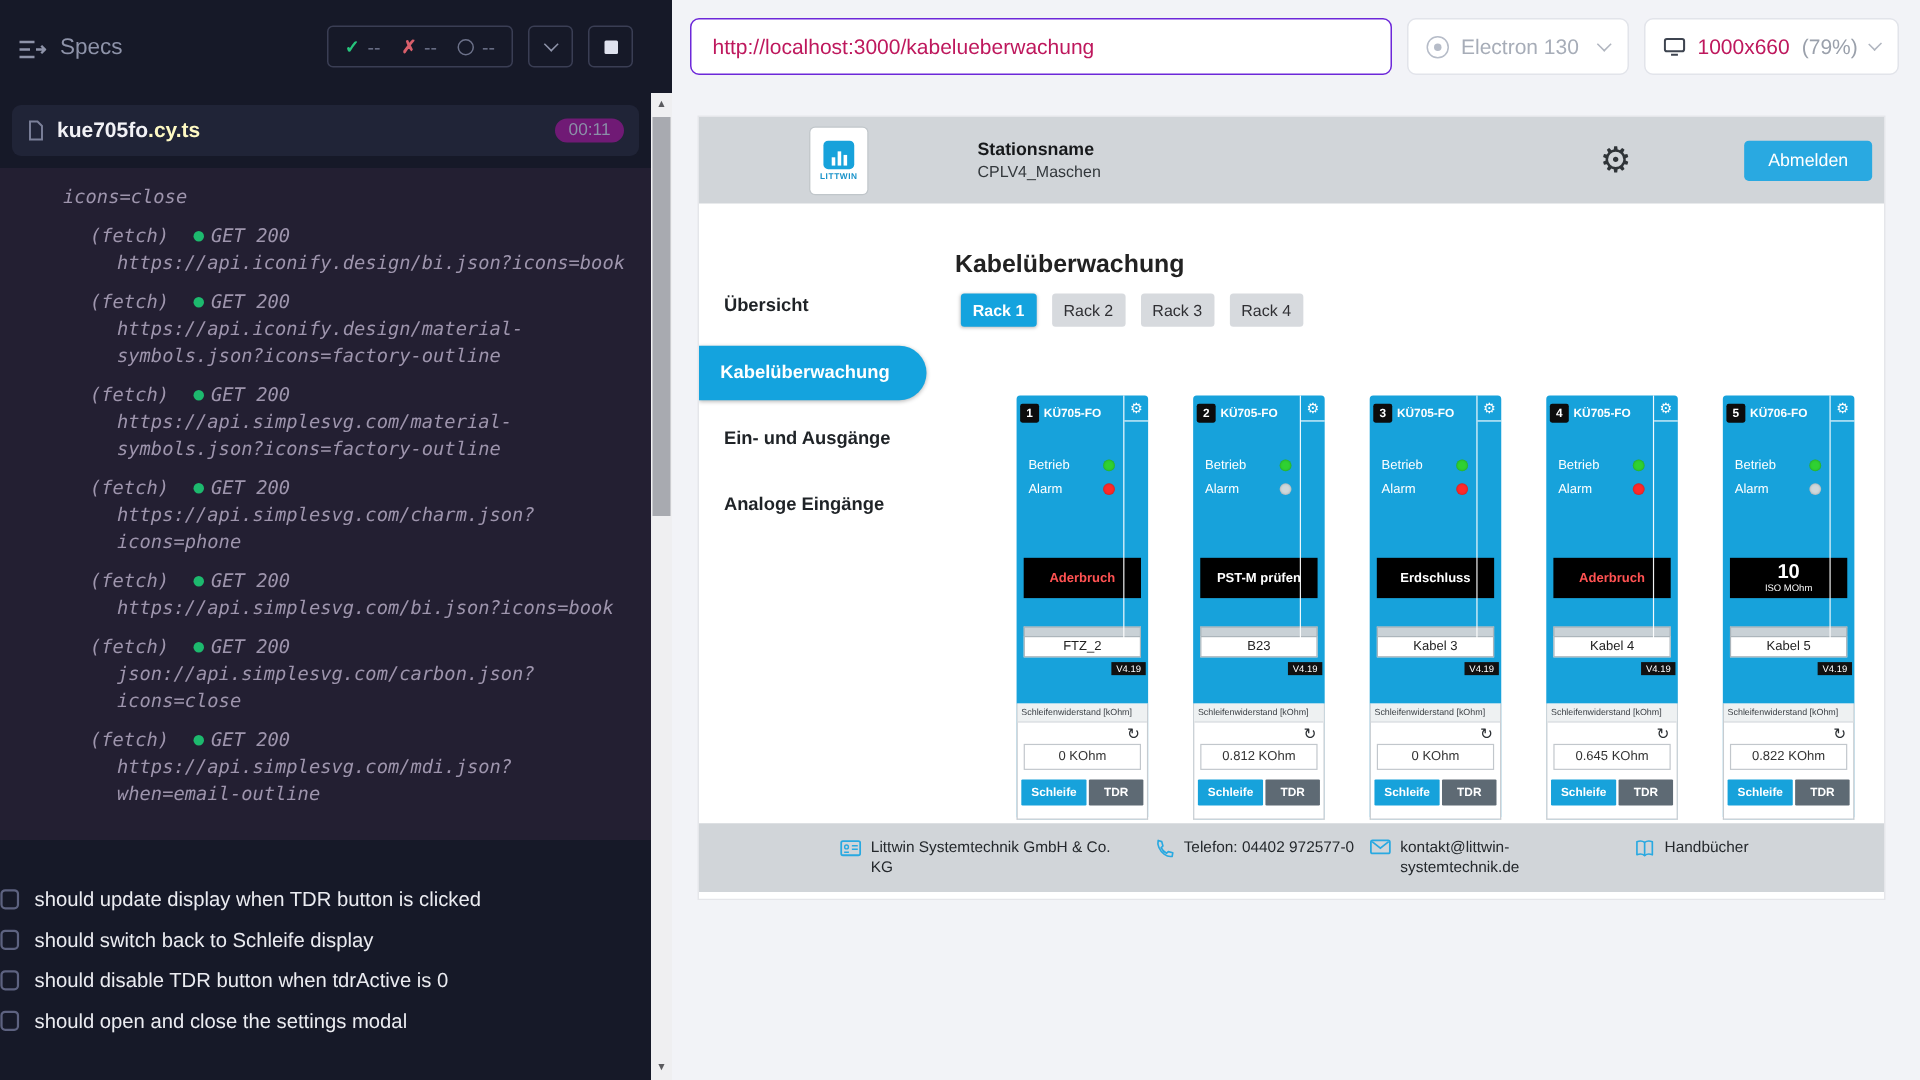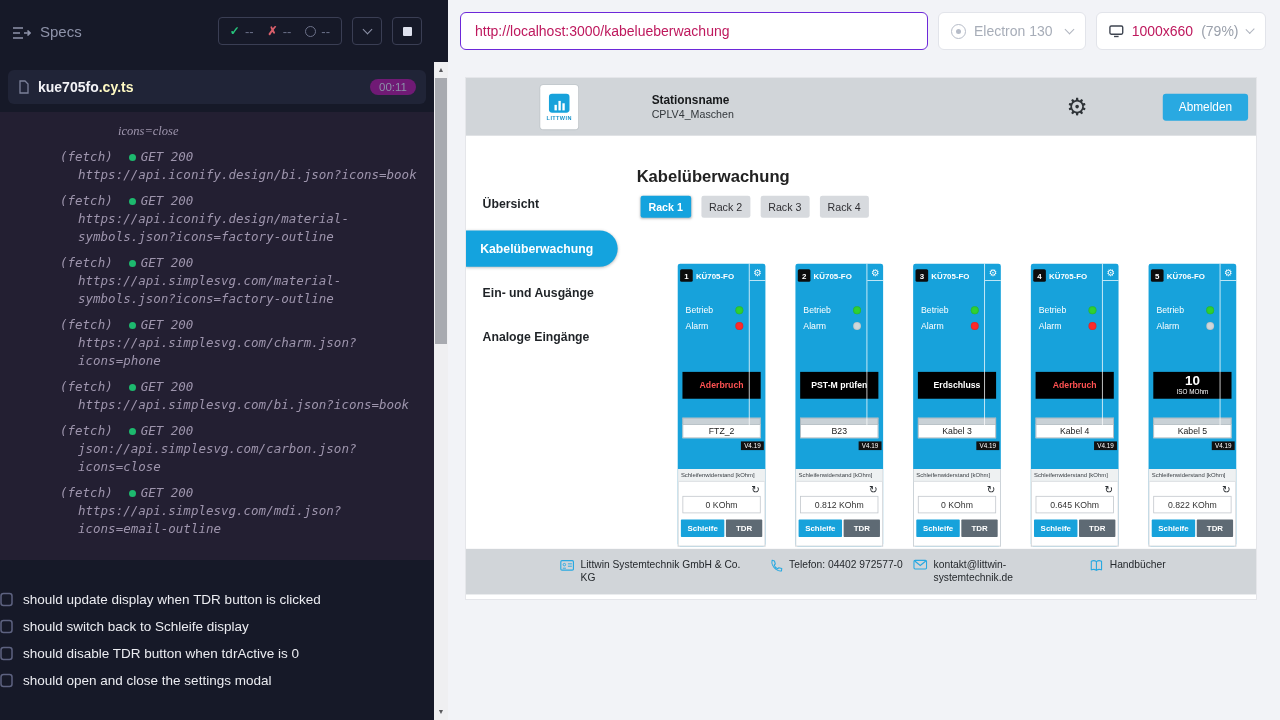--- a/index.html
+++ b/index.html
@@ -19,21 +19,21 @@
   .sq-btn { width:30px; height:28px; border:1px solid #3a3e54; border-radius:4px; display:flex; align-items:center; justify-content:center; color:#8e93a9; background:transparent; }
   .chev { width:7px; height:7px; border-right:1.6px solid currentColor; border-bottom:1.6px solid currentColor; transform:rotate(45deg); margin-top:-3px; }
   .stopsq { width:9px; height:9px; background:#dfe2ee; border-radius:1px; }
 
   .spec-row { margin:8px 8px 0; background:#202437; border-radius:6px; height:34px; display:flex; align-items:center; padding:0 10px; gap:8px; }
   .spec-name { font-size:14px; font-weight:bold; color:#f2f2f6; }
   .spec-ext { font-size:14px; font-weight:bold; color:#fef9c3; }
   .spec-timer { margin-left:auto; background:#701a75; border-radius:10px; padding:2px 9px; font-size:11.5px; color:#8b90a8; }
 
   .log-block { margin-top:8px; background:#231f32; padding:10px 12px 14px 0; font-family:"DejaVu Sans Mono", monospace; font-style:italic; font-size:12.5px; line-height:18px; color:#9e95ad; }
-  .log-line.stray { padding-left:118px; margin-bottom:8px;font-family:Liberation Serif, serif; }
+  .log-line.stray { padding-left:42px; margin-bottom:8px; }
   .log-entry { padding-left:78px; text-indent:-18px; margin-bottom:8px; }
   .lurl { display:block; text-indent:0; overflow-wrap:break-word; }
   .ldot { display:inline-block; width:7px; height:7px; border-radius:50%; background:#1db96e; margin:0 5px 0 16px; }
 
   .tests { margin-top:26px; list-style:none; }
   .test-item { display:flex; align-items:center; gap:10px; padding:6px 0; font-size:13.5px; color:#ebecf1; }
 
   
   .vs-cap { position:absolute; left:434px; top:0; width:14px; height:62px; background:#161928; }
   .vscroll { position:absolute; left:434px; top:62px; width:14px; height:658px; background:#efeff1; }
@@ -194,21 +194,21 @@
           <span class="lurl">https://api.simplesvg.com/bi.json?icons=book</span>
         </div>
 
         <div class="log-entry">
           <span class="lhead"><span>(fetch)</span><i class="ldot"></i><span>GET 200</span></span>
           <span class="lurl">json://api.simplesvg.com/carbon.json?icons=close</span>
         </div>
 
         <div class="log-entry">
           <span class="lhead"><span>(fetch)</span><i class="ldot"></i><span>GET 200</span></span>
-          <span class="lurl">https://api.simplesvg.com/mdi.json?icons=email-outline</span>
+          <span class="lurl">https://api.simplesvg.com/mdi.json?when=email-outline</span>
         </div>
       </div>
   </div>
 
   <ul class="tests">
 
       <li class="test-item">
         <svg width="13" height="15" viewBox="0 0 13 15" fill="none">
           <rect x="1" y="1.5" width="11" height="12" rx="2.5" stroke="#5d6280" stroke-width="1.5"></rect>
         </svg>

